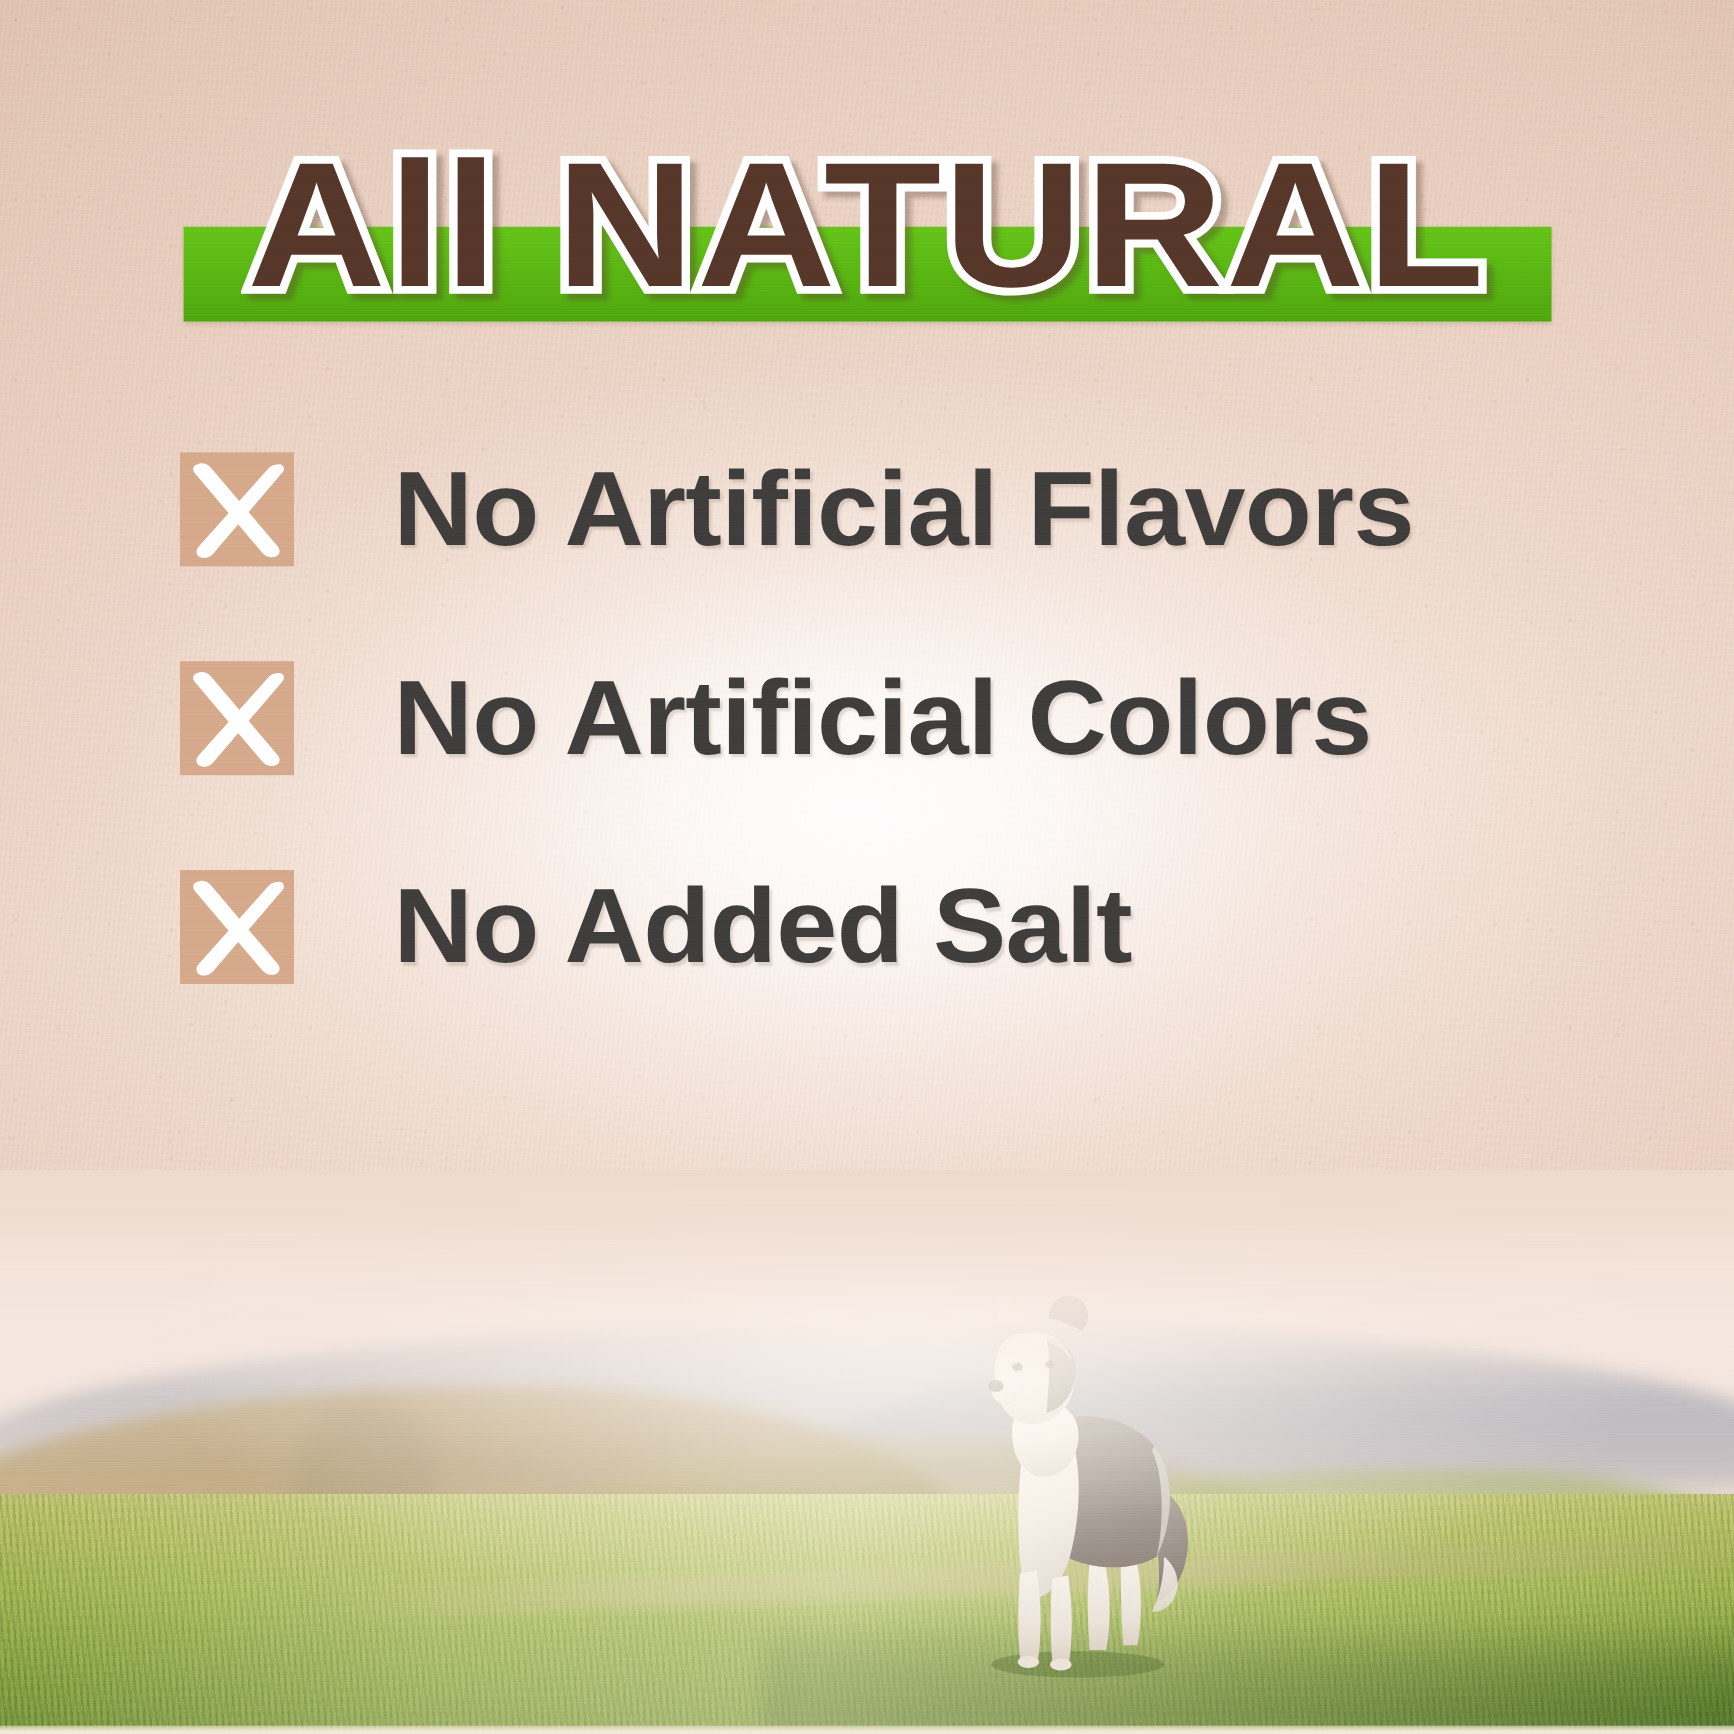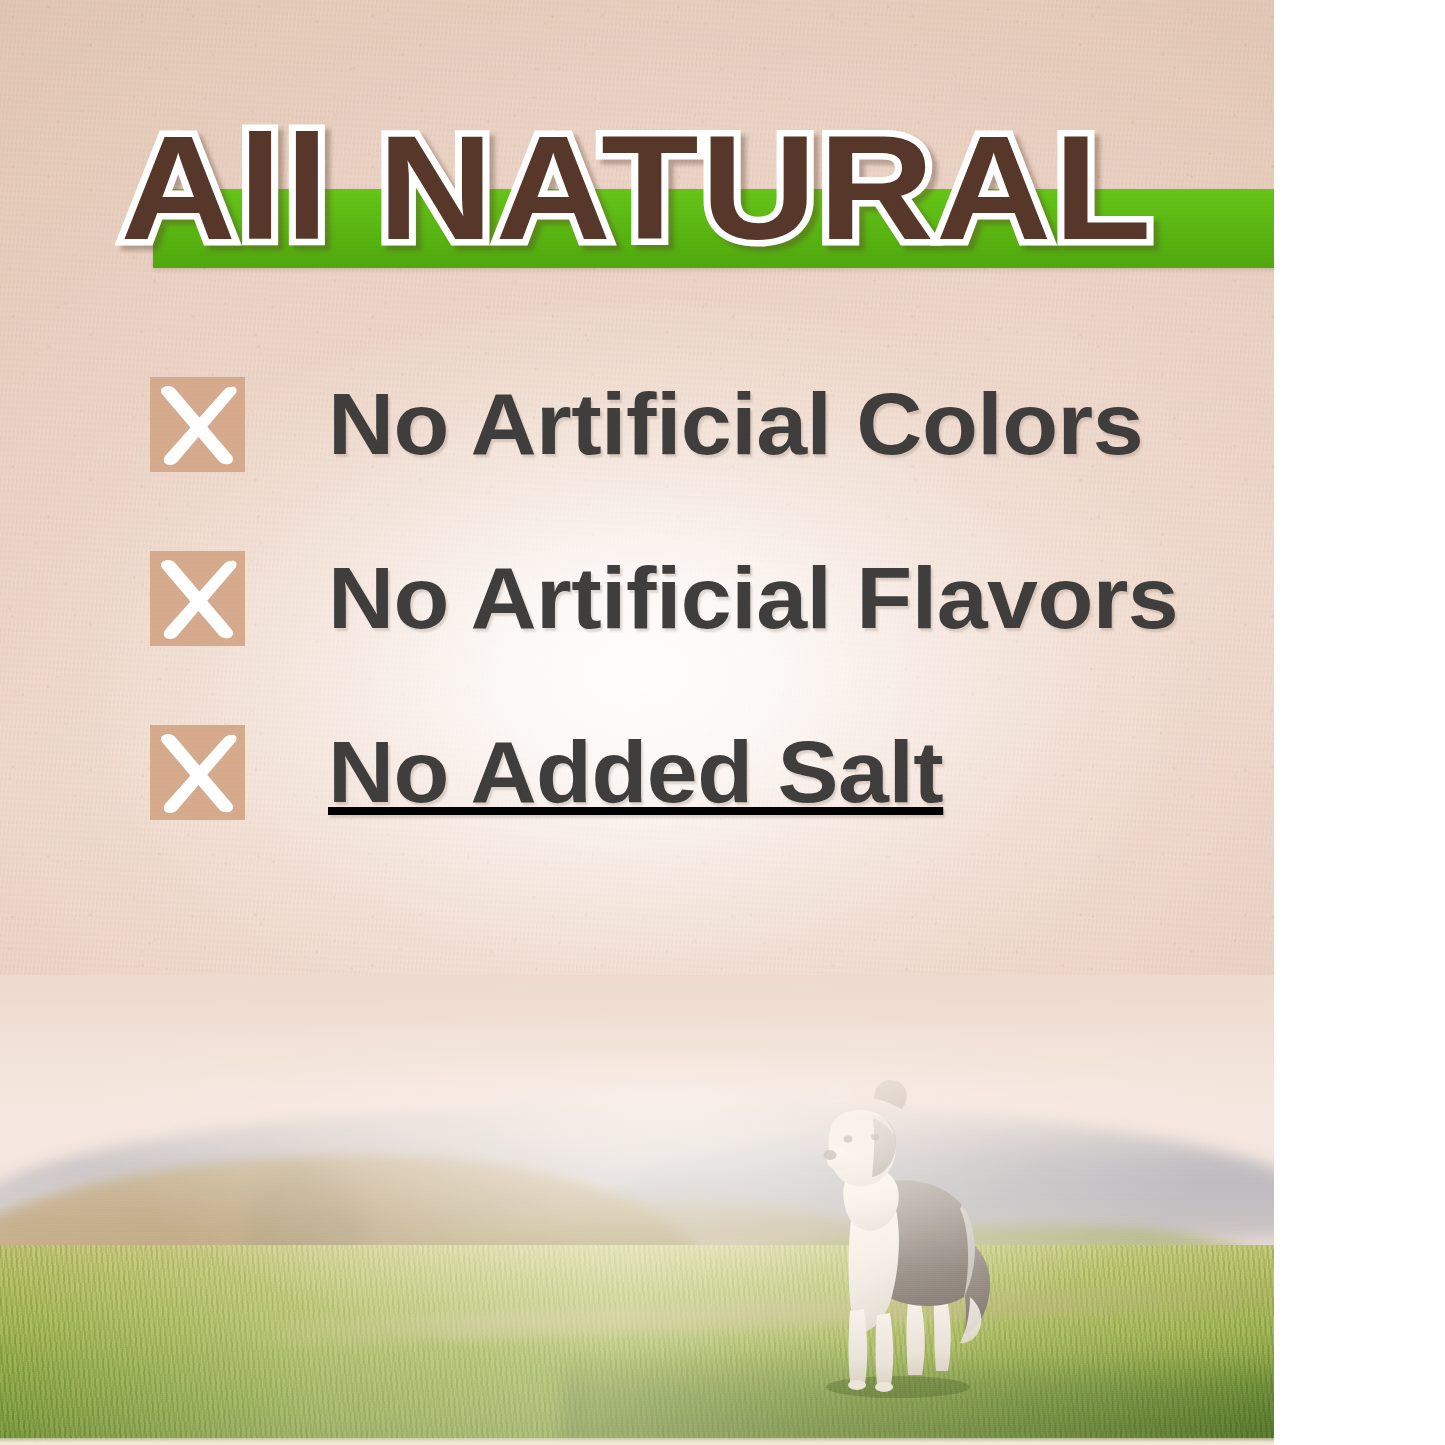--- a/index.html
+++ b/index.html
@@ -4,21 +4,21 @@
 <title>All Natural — Product Feature Graphic</title>
 <style>
   html, body {
     margin: 0;
     padding: 0;
     background: #ffffff;
   }
 
   #poster {
     position: relative;
-    width: 1274px;
+    width: 1445px;
     height: 1445px;
     overflow: hidden;
     font-family: "Liberation Sans", "DejaVu Sans", sans-serif;
     background-color: #ec4899;
     -webkit-font-smoothing: antialiased;
   }
 
   
   .bg-base {
     position: absolute;
@@ -134,21 +134,21 @@
     top: 372px;
     width: 1180px;
   }
 
   .feature-row {
     display: flex;
     align-items: center;
     height: 104px;
     margin-bottom: 70px;
   }
-  .feature-row:last-child { margin-bottom: 0; text-decoration: underline; }
+  .feature-row:last-child { margin-bottom: 0; }
 
   .xbox {
     position: relative;
     flex: 0 0 auto;
     width: 95px;
     height: 95px;
     background: #d6a88a;
     overflow: hidden;
   }
   .xbox svg {
@@ -383,31 +383,31 @@
 
   <div class="feature-list">
 
     <div class="feature-row">
       <div class="xbox">
         <svg viewBox="0 0 95 95" aria-hidden="true">
           <path d="M14 10 C18 8 23 9 26 13 L82 79 C84 82 83 86 79 87 C75 88 71 87 68 83 L12 17 C10 14 11 11 14 10 Z" fill="#ffffff"></path>
           <path d="M81 10 C85 9 88 12 86 16 L28 84 C25 88 20 89 16 87 C13 85 13 81 16 78 L74 13 C76 11 78 10 81 10 Z" fill="#ffffff"></path>
         </svg>
       </div>
-      <div class="feature-label">No Artificial Colors</div>
+      <div class="feature-label">No Artificial Flavors</div>
     </div>
 
     <div class="feature-row">
       <div class="xbox">
         <svg viewBox="0 0 95 95" aria-hidden="true">
           <path d="M14 10 C18 8 23 9 26 13 L82 79 C84 82 83 86 79 87 C75 88 71 87 68 83 L12 17 C10 14 11 11 14 10 Z" fill="#ffffff"></path>
           <path d="M81 10 C85 9 88 12 86 16 L28 84 C25 88 20 89 16 87 C13 85 13 81 16 78 L74 13 C76 11 78 10 81 10 Z" fill="#ffffff"></path>
         </svg>
       </div>
-      <div class="feature-label">No Artificial Flavors</div>
+      <div class="feature-label">No Artificial Colors</div>
     </div>
 
 
     <div class="feature-row">
       <div class="xbox">
         <svg viewBox="0 0 95 95" aria-hidden="true">
           <path d="M14 10 C18 8 23 9 26 13 L82 79 C84 82 83 86 79 87 C75 88 71 87 68 83 L12 17 C10 14 11 11 14 10 Z" fill="#ffffff"></path>
           <path d="M81 10 C85 9 88 12 86 16 L28 84 C25 88 20 89 16 87 C13 85 13 81 16 78 L74 13 C76 11 78 10 81 10 Z" fill="#ffffff"></path>
         </svg>
       </div>

